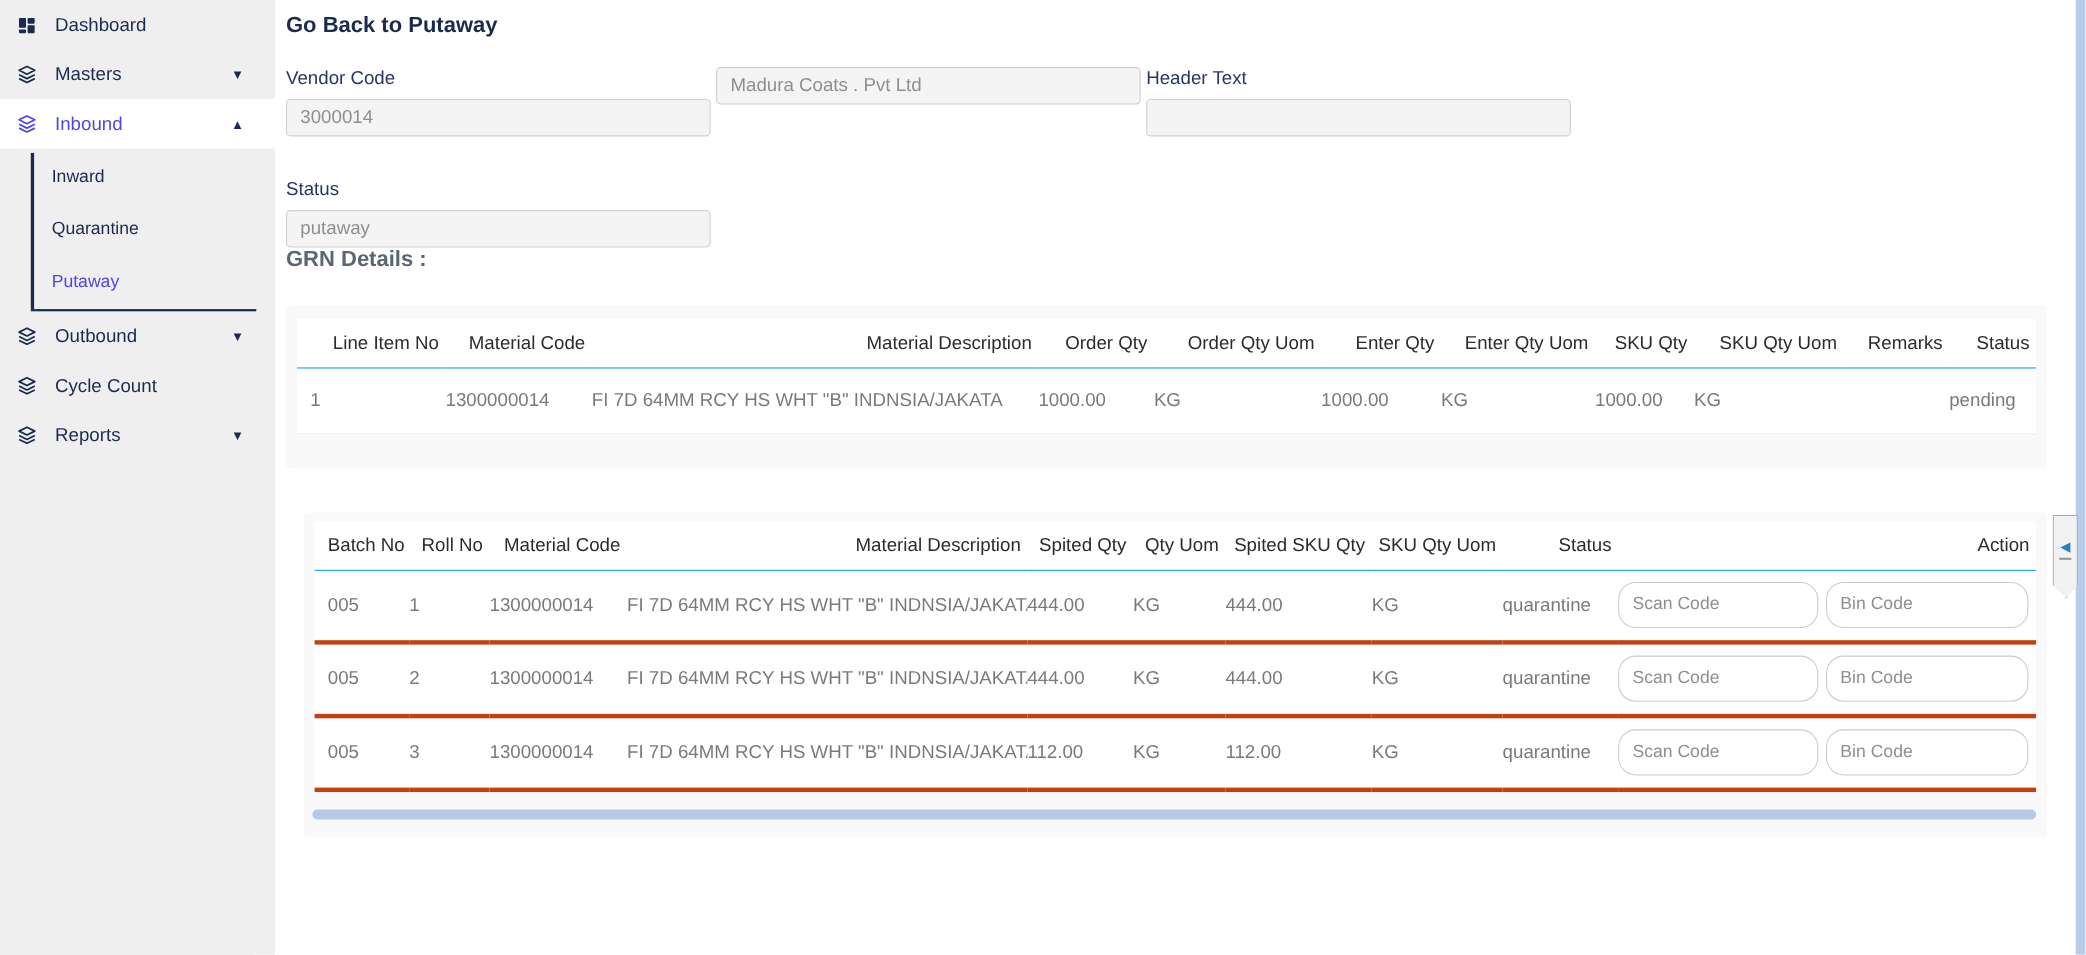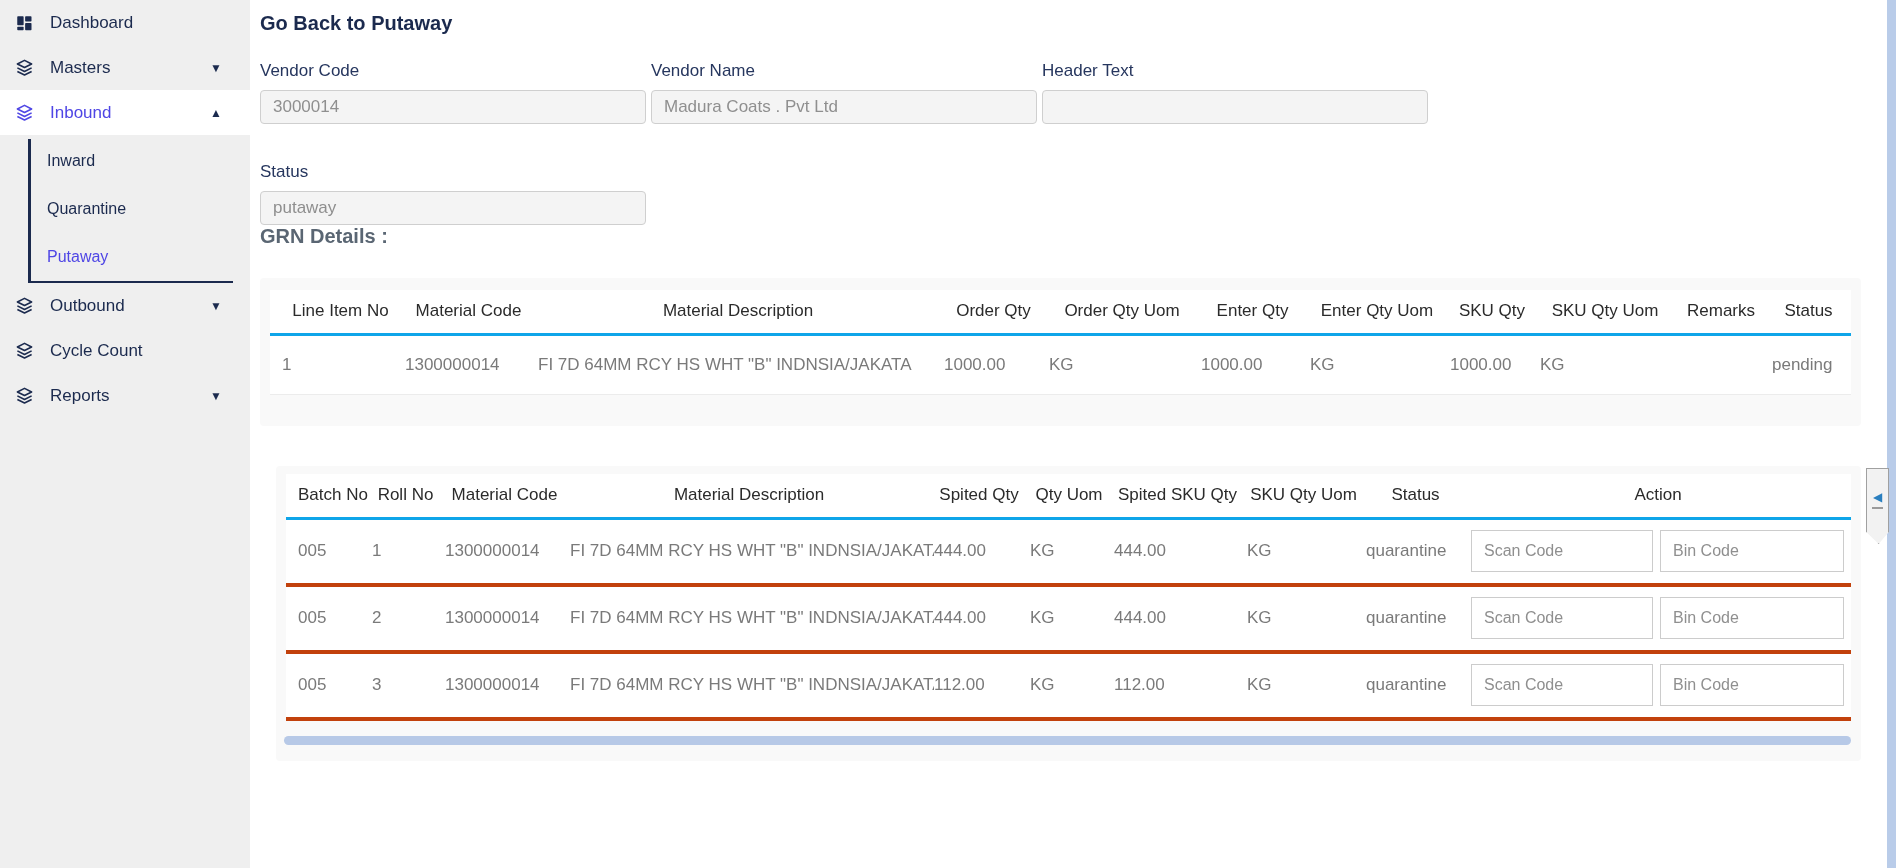--- a/index.html
+++ b/index.html
@@ -73,38 +73,38 @@
 
   .card {
     background: #f9f9f9;
     border-radius: 4px;
   }
   .grn-card { margin: 30px 30px 0 15px; padding: 12px 10px 0 10px; height: 148px; overflow: hidden; }
   .splitted-card { position: relative; margin: 40px 30px 0 31px; padding: 8px 10px 0 10px; height: 295px; overflow: hidden; }
 
   table { border-collapse: collapse; table-layout: fixed; width: 100%; background: #ffffff; }
   th {
-    text-align: center; font-weight: normal;
+    text-align: right; font-weight: normal;
     font-size: 17px; color: #2b2b2b;
     height: 44px; padding: 0 6px 0 0;
-    border-bottom: 3px solid #0ea5e9;
+    border-bottom: 1px solid #0ea5e9;
     white-space: nowrap; overflow: hidden;
   }
   td {
     font-size: 17px; color: #7a7a7a;
     padding: 0 6px 0 0;
     white-space: nowrap; overflow: hidden;
   }
   .grn-card td { height: 60px; border-bottom: 1px solid #ececec; }
   .splitted-card td { height: 63px; border-bottom: 4px solid #c2410c; }
   th:first-child, td:first-child { padding-left: 12px; }
 
   .action-cell { display: flex; gap: 7px; align-items: center; height: 63px; }
   .action-cell input {
-    height: 42px; border: 1px solid #cccccc; border-radius: 0;
+    height: 42px; border: 1px solid #cccccc; border-radius: 16px;
     background: #ffffff; padding: 0 12px;
     font-size: 16px; color: #555;
     font-family: "Liberation Sans", sans-serif;
   }
   .action-cell input::placeholder { color: #8f8f8f; }
   .scan-input { width: 182px; }
   .bin-input { width: 184px; }
 
   .h-scrollbar {
     position: absolute; left: 8px; right: 10px; bottom: 16px;
@@ -220,21 +220,20 @@
 <main class="content">
 
   <div class="back-link">Go Back to Putaway</div>
 
   <div class="form-grid">
     <div class="field">
       <label>Vendor Code</label>
       <input type="text" value="3000014" style="">
     </div>
     <div class="field">
-      <label>Vendor Name</label>
       <input type="text" value="Madura Coats . Pvt Ltd" style="">
     </div>
     <div class="field">
       <label>Header Text</label>
       <input type="text" value="" style="">
     </div>
   </div>
 
   <div class="form-grid row2">
     <div class="field">

